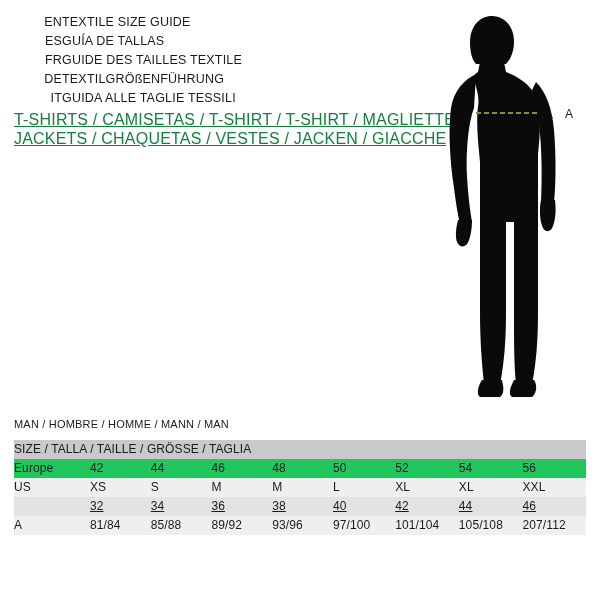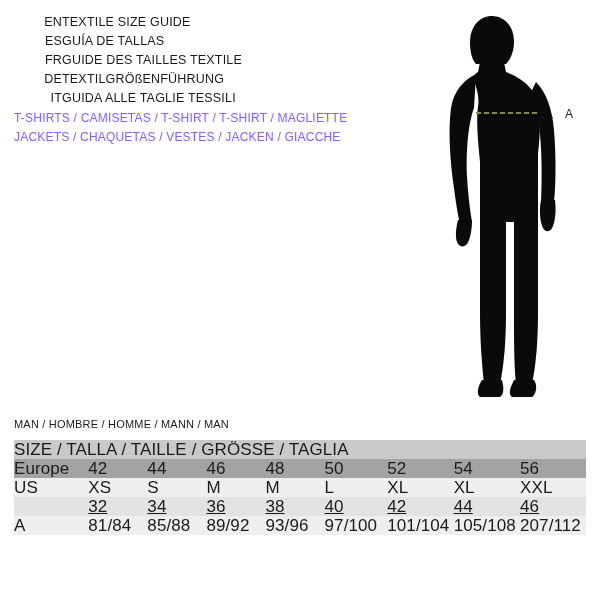--- a/index.html
+++ b/index.html
@@ -40,25 +40,26 @@
     letter-spacing: 0.2px;
     white-space: nowrap;
   }
 
   
   .product-lines {
     position: absolute;
     left: 14px; top: 111px;
   }
   .product-line {
-    font-size: 12px;
-    color: #8b5cf6;
+    font-size: 16px;
+    color: #15803d;
     letter-spacing: 0.2px;
     height: 19px;
     white-space: nowrap;
+    text-decoration: underline;
   }
 
   
   .figure-wrap {
     position: absolute;
     left: 410px; top: 12px;
     width: 180px; height: 390px;
   }
   .figure-wrap svg { display: block; }
 
@@ -83,36 +84,36 @@
     font-size: 11px;
     color: #1b1b1b;
     letter-spacing: 0.2px;
   }
 
   table.size-table {
     position: absolute;
     left: 14px; top: 440px;
     width: 572px;
     border-collapse: collapse;
-    font-size: 17px;
+    font-size: 12px;
     color: #1b1b1b;
   }
   table.size-table td, table.size-table th {
     padding: 0;
     height: 19px;
     line-height: 19px;
     font-weight: normal;
     text-align: left;
     vertical-align: middle;
     letter-spacing: 0.1px;
   }
   tr.head-row td {
     background: #c9c9c9;
   }
-  tr.row-a td { background: #a3a3a3; margin-top: 7px; }
+  tr.row-a td { background: #22c55e; margin-top: 7px; }
   tr.row-b td { background: #efefef; }
   tr.row-c td { background: #e3e3e3; text-decoration: underline; }
   tr.row-d td { background: #efefef; }
 
   td.c0 { width: 86px; padding-left: 4px; }
   td.cx { width: 69px; }
 
   .footnote {
     position: absolute;
     left: 14px; top: 548px;

